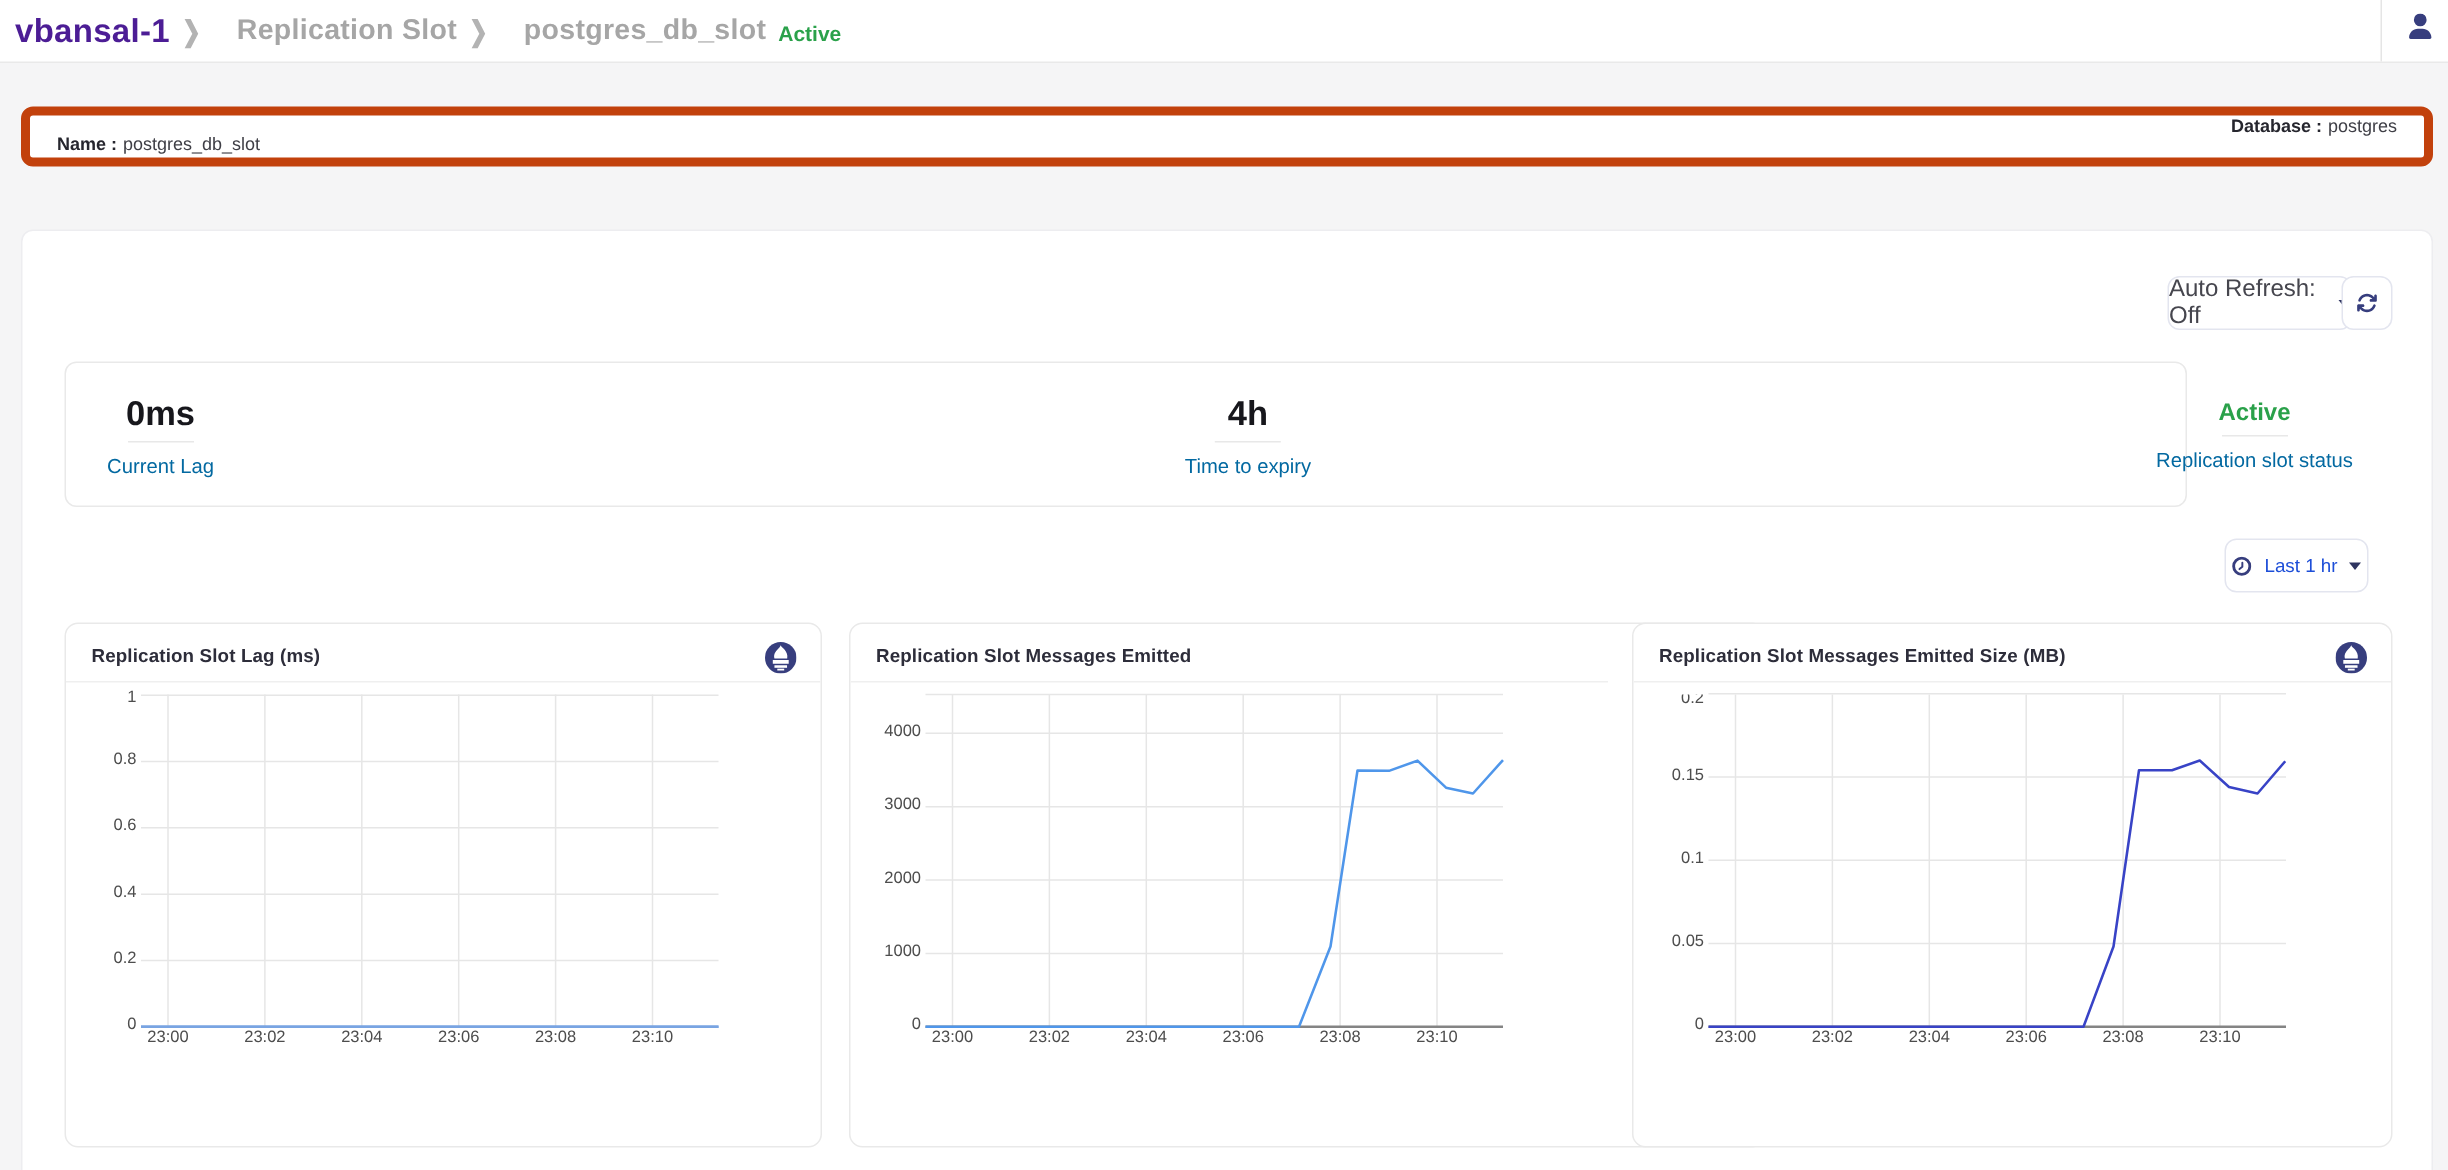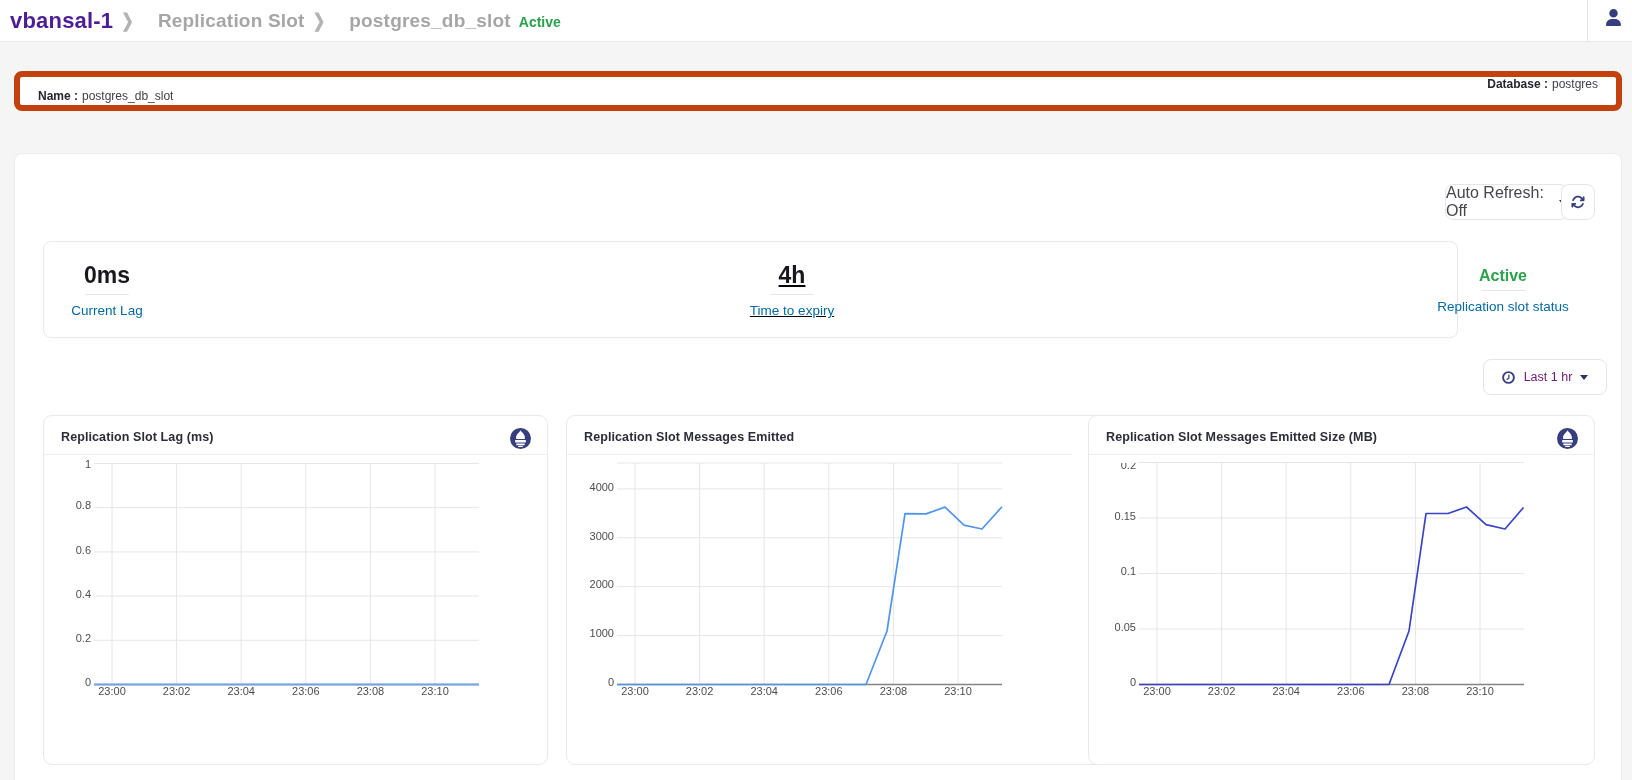--- a/index.html
+++ b/index.html
@@ -19,21 +19,21 @@
 .btn { position:absolute; background:#fff; border:1px solid #e3e5ef; border-radius:8px; display:flex; align-items:center; justify-content:center; }
 .btn-ar { left:1402px; top:30px; width:123px; height:36px; font-size:16px; color:#46464e;margin-left:28px; }
 .caret { display:inline-block; width:0; height:0; border-left:4px solid transparent; border-right:4px solid transparent; border-top:5px solid #2e3460; margin-left:7px; }
 .btn-rf { left:1546px; top:30px; width:34px; height:36px; }
 .stats { position:absolute; left:28px; top:87px; width:1415px; height:97px; border:1px solid #e9e9e9; border-radius:8px; background:#fff; }
 .stat { position:absolute; top:0; height:97px; transform:translateX(-50%); display:flex; flex-direction:column; align-items:center; justify-content:center; }
 .stat .val { font-size:23px; font-weight:bold; color:#17171c; line-height:1.1; }
 .stat .val.green { font-size:16px; color:#2aa14a; }
 .stat .sep { width:44px; height:1px; background:#e8e8e8; margin:6px 0 8px 0; }
 .stat .lbl { white-space:nowrap; font-size:13.5px; color:#0369a1; }
-.btn-time { left:1468px; top:205px; width:124px; height:36px; font-size:12.5px; color:#701a75; }
+.btn-time { left:1468px; top:205px; width:96px; height:36px; font-size:12.5px; color:#1d4ed8; }
 .chart-card { position:absolute; top:261px; width:505px; height:350px; background:#fff; border:1px solid #e9e9e9; border-radius:9px; overflow:hidden; }
 .chart-title { position:absolute; left:17px; top:14px; font-size:12.5px; font-weight:bold; color:#2d2d3a; letter-spacing:0.1px; }
 .chart-divider { position:absolute; left:0; top:38px; width:505px; height:1px; background:#efefef; }
 </style>
 </head>
 <body>
 <div class="header">
   <div class="crumbs">
     <span class="c1">vbansal-1</span>
       <span class="chev">❯</span>
@@ -57,21 +57,21 @@
       <svg width="14" height="14" viewBox="0 0 512 512">
 <path fill="#373e7e" d="M105.1 202.6c7.7-21.8 20.2-42.3 37.8-59.8c62.5-62.5 163.8-62.5 226.3 0L386.3 160 352 160c-17.7 0-32 14.3-32 32s14.3 32 32 32l111.5 0c0 0 0 0 0 0l.4 0c17.7 0 32-14.3 32-32l0-112c0-17.7-14.3-32-32-32s-32 14.3-32 32l0 35.2L414.4 97.6c-87.5-87.5-229.3-87.5-316.8 0C73.2 122 55.6 150.7 44.8 181.4c-5.9 16.7 2.9 34.9 19.5 40.8s34.9-2.9 40.8-19.5zM39 289.3c-5 1.5-9.8 4.2-13.7 8.2c-4 4-6.7 8.8-8.1 14c-.3 1.2-.6 2.5-.8 3.8c-.3 1.7-.4 3.4-.4 5.1L16 432c0 17.7 14.3 32 32 32s32-14.3 32-32l0-35.1 17.6 17.5c0 0 0 0 0 .1c87.5 87.4 229.3 87.4 316.7 0c24.4-24.4 42.1-53.1 52.9-83.8c5.9-16.7-2.9-34.9-19.5-40.8s-34.9 2.9-40.8 19.5c-7.7 21.8-20.2 42.3-37.8 59.8c-62.5 62.5-163.8 62.5-226.3 0l-.1-.1L125.6 352l34.4 0c17.7 0 32-14.3 32-32s-14.3-32-32-32L48.4 288c-1.6 0-3.2 .1-4.8 .3s-3.1 .5-4.6 1z"></path>
 </svg>
     </div>
   <div class="stats">
     <div class="stat" style="left:63px;">
         <div class="val">0ms</div>
         <div class="sep"></div>
         <div class="lbl">Current Lag</div>
       </div>
-    <div class="stat" style="left:748px;text-decoration:underline;">
+    <div class="stat" style="left:788px;">
         <div class="val">4h</div>
         <div class="sep"></div>
         <div class="lbl">Time to expiry</div>
       </div>
     <div class="stat" style="left:1459px;">
         <div class="val green">Active</div>
         <div class="sep"></div>
         <div class="lbl">Replication slot status</div>
       </div>
   </div>

